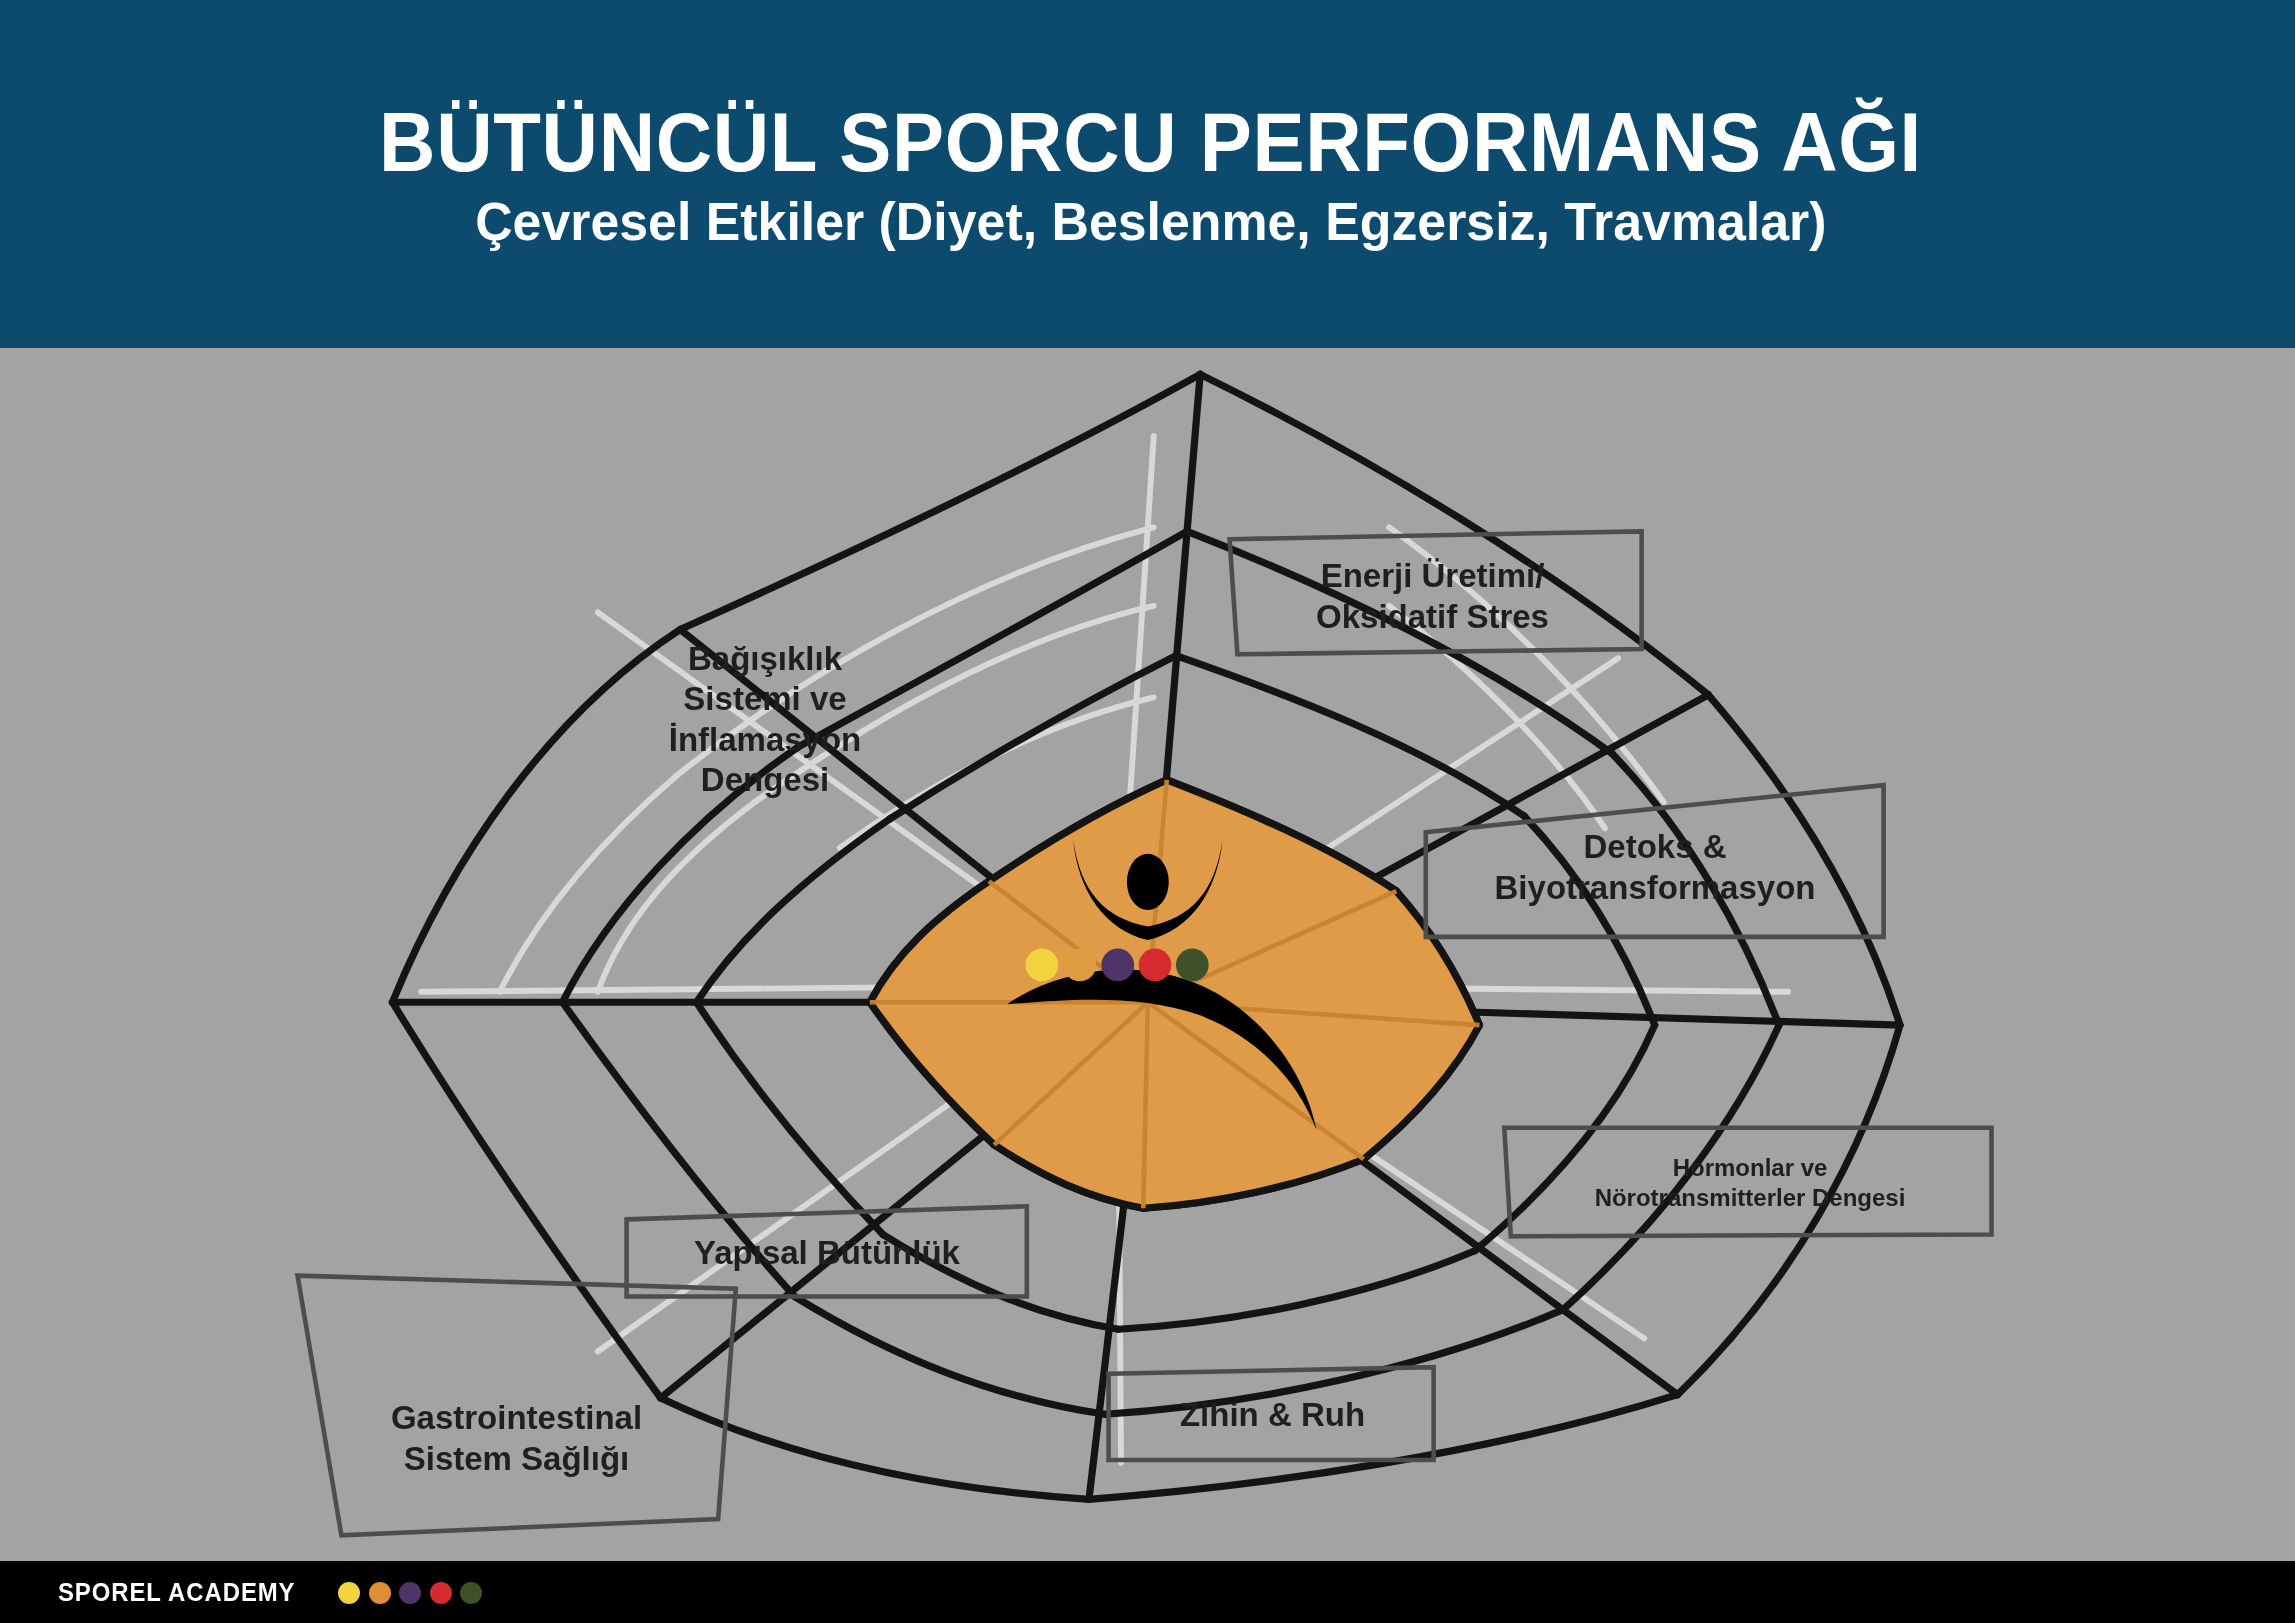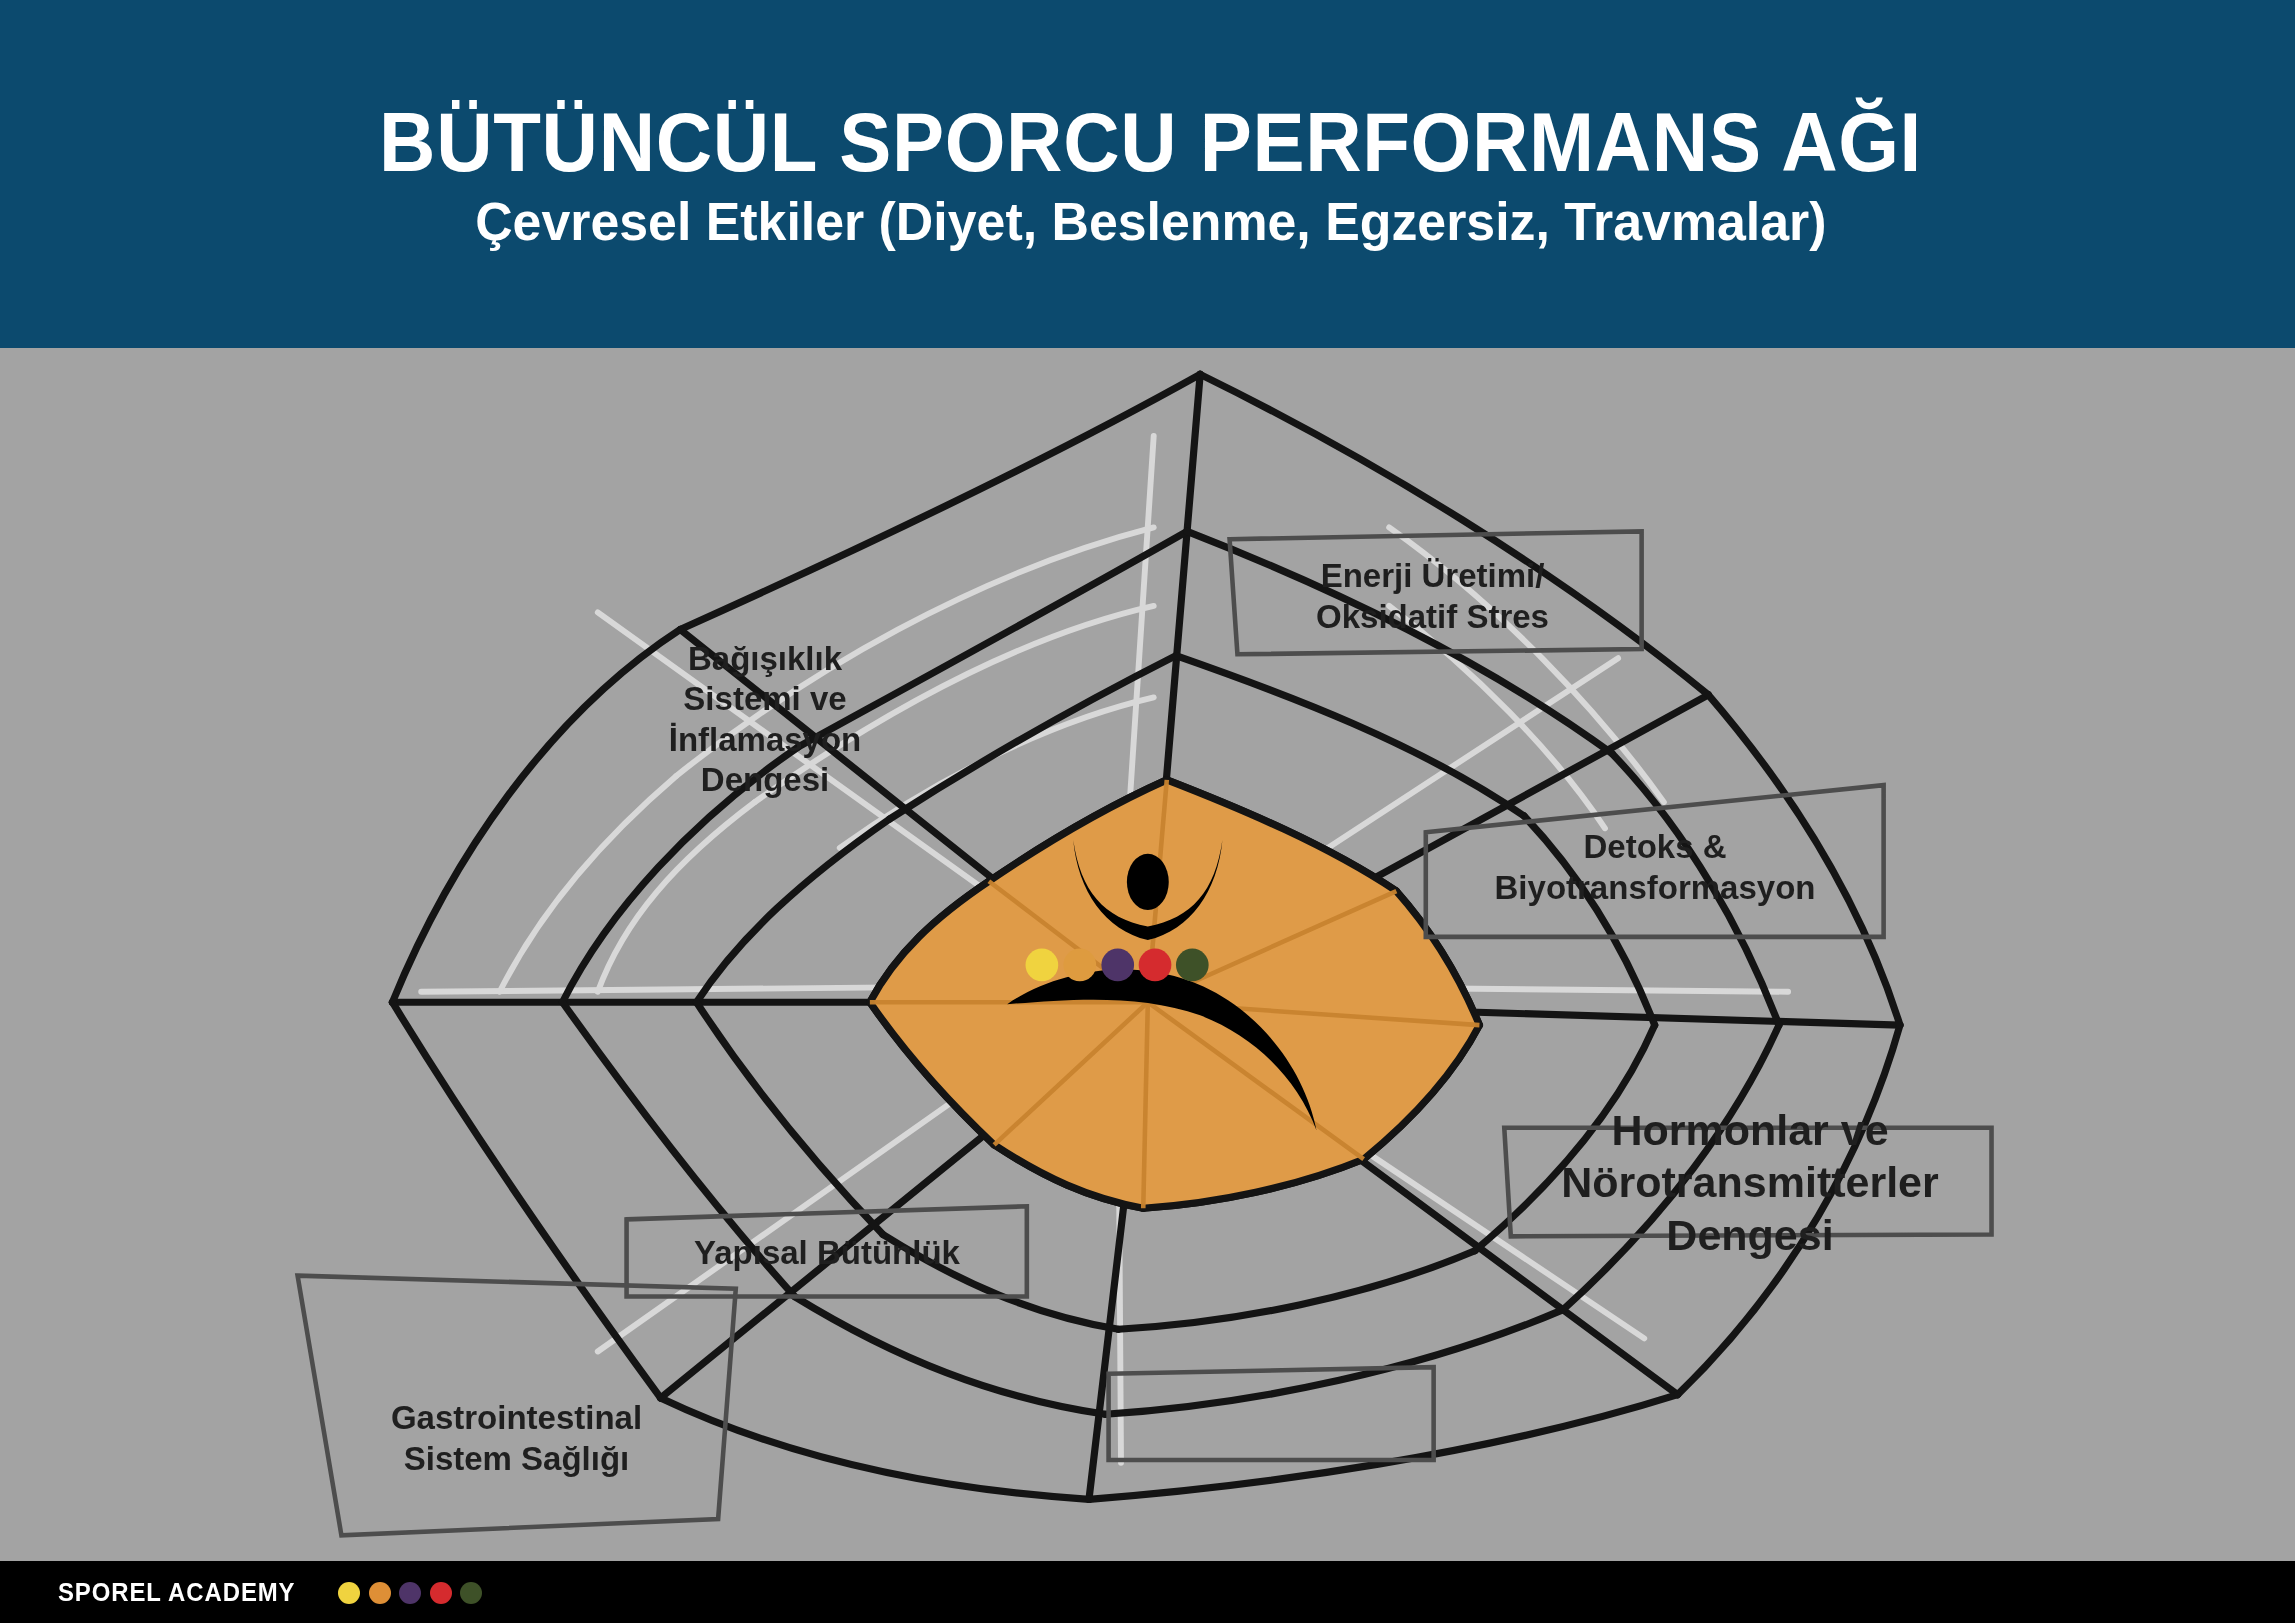--- a/index.html
+++ b/index.html
@@ -255,27 +255,32 @@
     </span>
   </div>
 
   <div class="label-box" style="left:1439px;top:451px;width:432px;height:137px;font-size:33px;">
     <span class="label-text">
       <span>Detoks &amp;</span><br>
       <span>Biyotransformasyon</span>
     </span>
   </div>
 
-  <div class="label-box" style="left:1511px;top:780px;width:478px;height:109px;font-size:43px;">
+  <div class="label-box" style="left:1511px;top:780px;width:478px;height:109px;font-size:24px;">
     <span class="label-text">
       <span>Hormonlar ve</span><br>
       <span>Nörotransmitterler Dengesi</span>
     </span>
   </div>
 
+  <div class="label-box" style="left:1112px;top:1021px;width:321px;height:92px;font-size:33px;">
+    <span class="label-text">
+      <span>Zihin &amp; Ruh</span>
+    </span>
+  </div>
 
   <div class="label-box" style="left:629px;top:861px;width:396px;height:88px;font-size:33px;">
     <span class="label-text">
       <span>Yapısal Bütünlük</span>
     </span>
   </div>
 
   <div class="label-box" style="left:307px;top:1012px;width:419px;height:157px;font-size:33px;">
     <span class="label-text">
       <span>Gastrointestinal</span><br>

